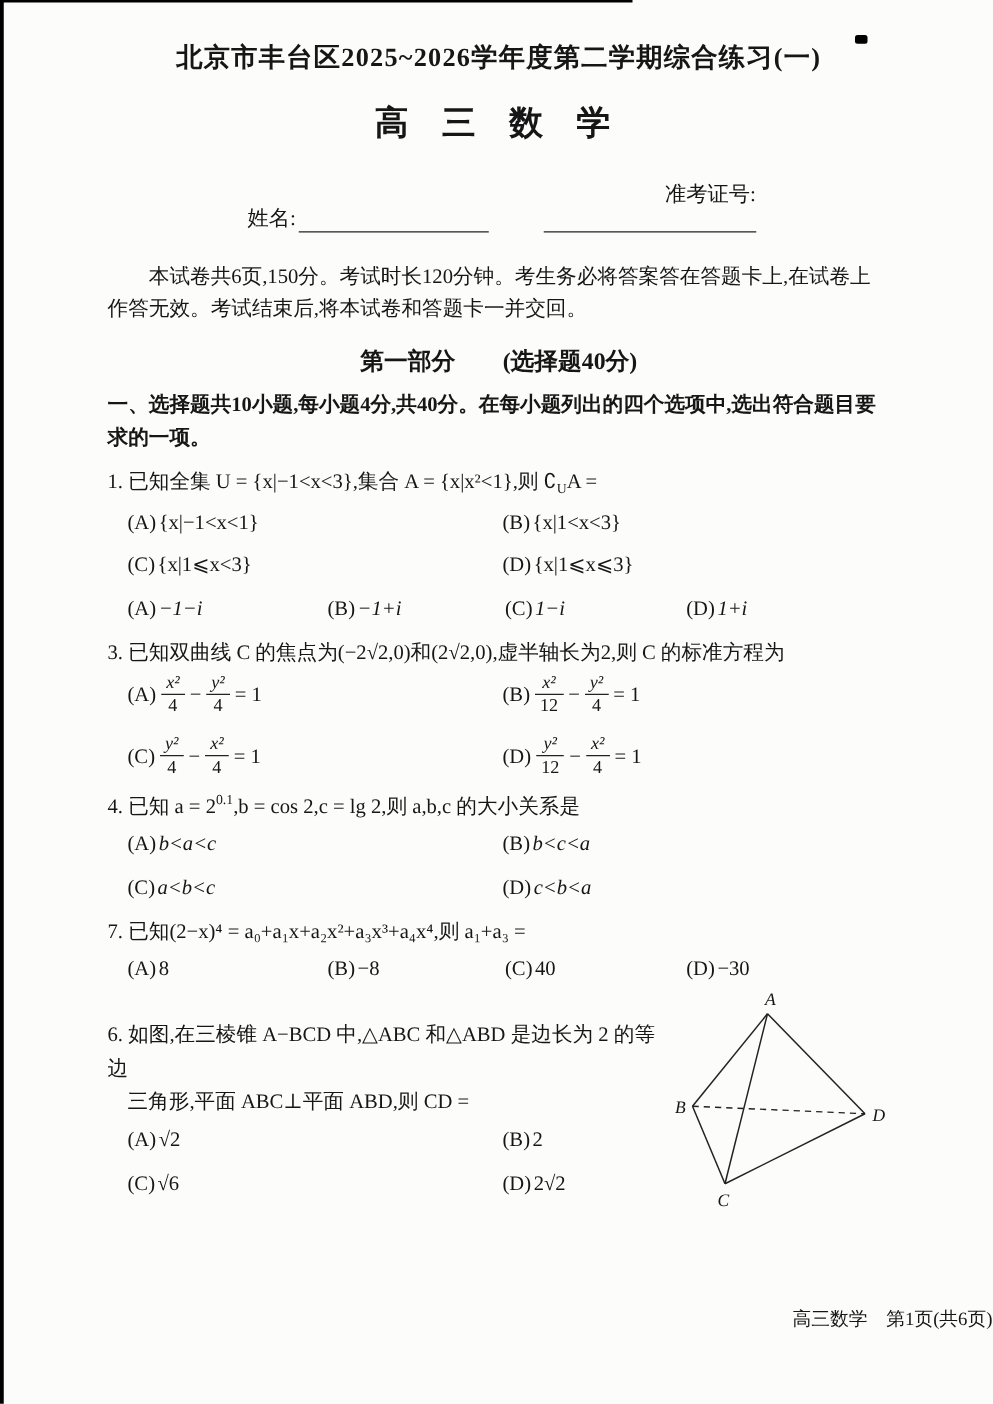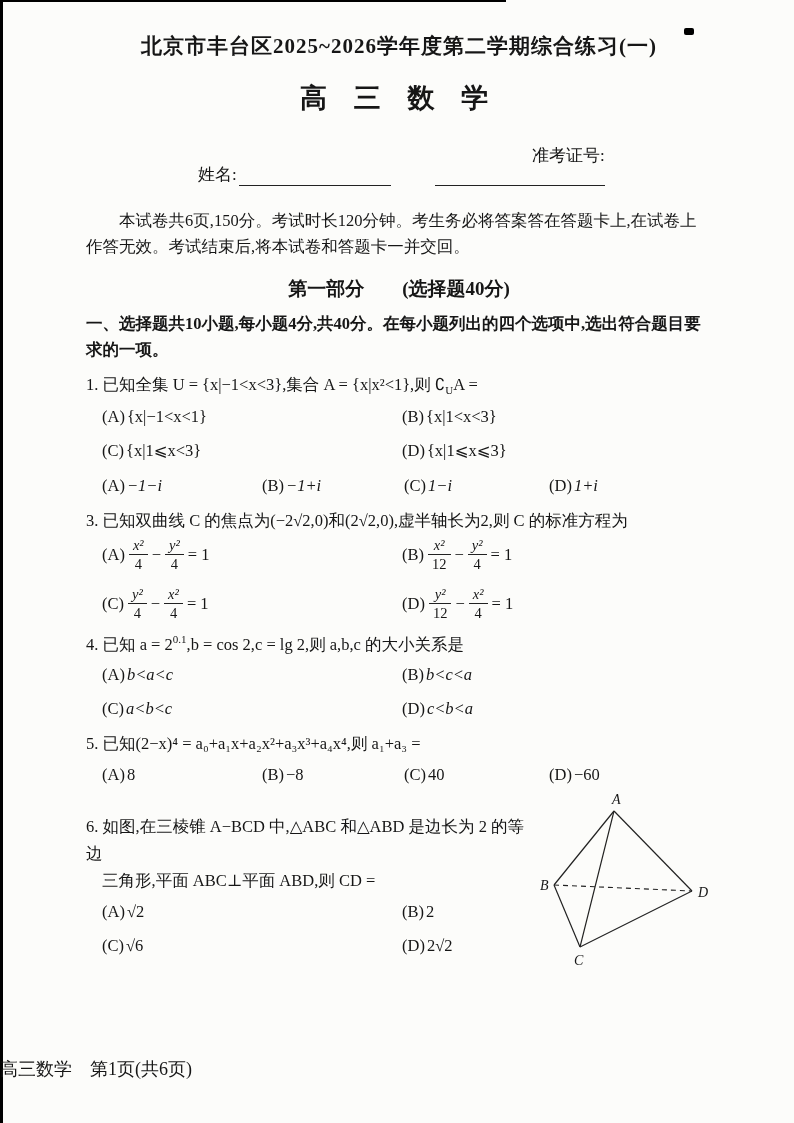--- a/index.html
+++ b/index.html
@@ -46,21 +46,21 @@
   .frac .num { display: block; padding: 1px 4px 2px; border-bottom: 1.3px solid #222; font-style: italic; font-size: 14.5px; }
   .frac .den { display: block; padding: 2px 4px 0; font-size: 14.5px; }
   .mop { margin: 0 2px; }
 
   .q6-wrap { display: flex; align-items: center; }
   .q6-left { width: 472px; }
   .q6-line2 { padding-left: 16px; }
   .q6-fig { margin-left: 10px; margin-top: -4px; }
   .q6-fig text { font-size: 14px; font-style: italic; fill: #161616; }
 
-  .footer { position: absolute; left: 0; right: 0; bottom: 42px; text-align: left; font-size: 18px; }
+  .footer { position: absolute; left: 0; right: 0; bottom: 58px; text-align: right; font-size: 15px; }
 </style>
 </head>
 <body>
 
 <div class="scan-left"></div>
 <div class="scan-top"></div>
 <div class="scan-blob"></div>
 
 <div class="page">
 
@@ -124,26 +124,26 @@
     <div class="stem"><span>4. 已知 a = 2</span><sup>0.1</sup><span>,b = cos 2,c = lg 2,则 a,b,c 的大小关系是</span></div>
     <div class="opts grid2">
       <div class="opt"><span class="opt-label">(A)</span><span class="math">b&lt;a&lt;c</span></div>
       <div class="opt"><span class="opt-label">(B)</span><span class="math">b&lt;c&lt;a</span></div>
       <div class="opt"><span class="opt-label">(C)</span><span class="math">a&lt;b&lt;c</span></div>
       <div class="opt"><span class="opt-label">(D)</span><span class="math">c&lt;b&lt;a</span></div>
     </div>
   </div>
 
   <div class="question">
-    <div class="stem">5. 已知(2−x)⁴ = a₀+a₁x+a₂x²+a₃x³+a₄x⁴,则 a₁+a₃ =</div>
+    <div class="stem">7. 已知(2−x)⁴ = a₀+a₁x+a₂x²+a₃x³+a₄x⁴,则 a₁+a₃ =</div>
     <div class="opts grid4">
       <div class="opt"><span class="opt-label">(A)</span><span>8</span></div>
       <div class="opt"><span class="opt-label">(B)</span><span>−8</span></div>
       <div class="opt"><span class="opt-label">(C)</span><span>40</span></div>
-      <div class="opt"><span class="opt-label">(D)</span><span>−60</span></div>
+      <div class="opt"><span class="opt-label">(D)</span><span>−30</span></div>
     </div>
   </div>
 
   <div class="question q6-wrap">
     <div class="q6-left">
       <div class="stem">6. 如图,在三棱锥 A−BCD 中,△ABC 和△ABD 是边长为 2 的等边</div>
       <div class="stem q6-line2">三角形,平面 ABC⊥平面 ABD,则 CD =</div>
       <div class="opts grid2">
         <div class="opt"><span class="opt-label">(A)</span><span>√2</span></div>
         <div class="opt"><span class="opt-label">(B)</span><span>2</span></div>

